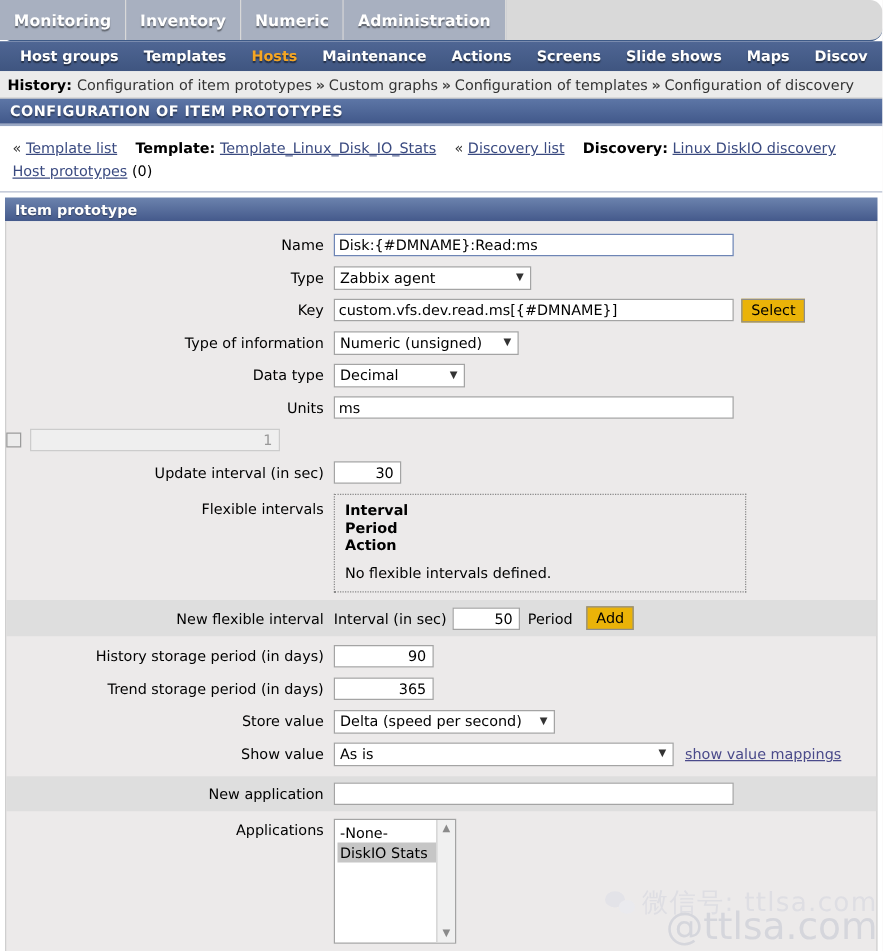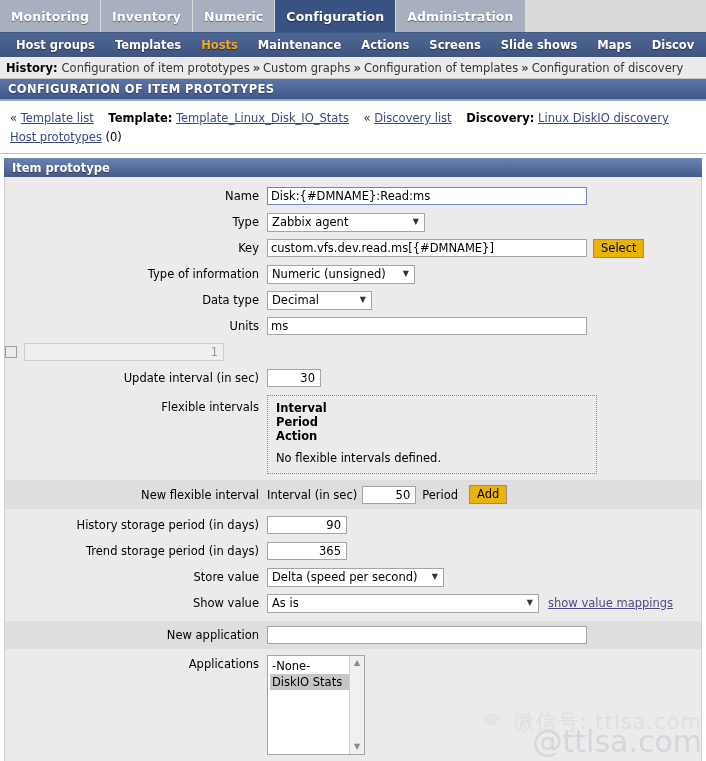--- a/index.html
+++ b/index.html
@@ -17,20 +17,21 @@
     position: relative;
   }
 
   
   #topbar {
     height: 32px;
     background: #d9d9d9;
     display: flex;
     align-items: stretch;
     border-bottom: 1px solid #3e5a87;
+    border-radius: 10px;
   }
   .topmenu-item {
     display: flex;
     align-items: center;
     padding: 0 11px;
     font-size: 12.5px;
     font-weight: bold;
     color: #ffffff;
     background: #a8b0c0;
     text-shadow: 0 1px 1px rgba(0,0,0,0.45);
@@ -342,23 +343,20 @@
 
 <div id="topbar">
   <div class="topmenu-item">
       <span>Monitoring</span>
     </div>
   <div class="topmenu-item">
       <span>Inventory</span>
     </div>
   <div class="topmenu-item">
       <span>Numeric</span>
-    </div>
-  <div class="topmenu-item selected">
-      <span>Configuration</span>
     </div>
   <div class="topmenu-item">
       <span>Administration</span>
     </div>
 </div>
 
 <div id="subbar">
   <div class="subnav-item">Host groups</div>
   <div class="subnav-item">Templates</div>
   <div class="subnav-item active">Hosts</div>

